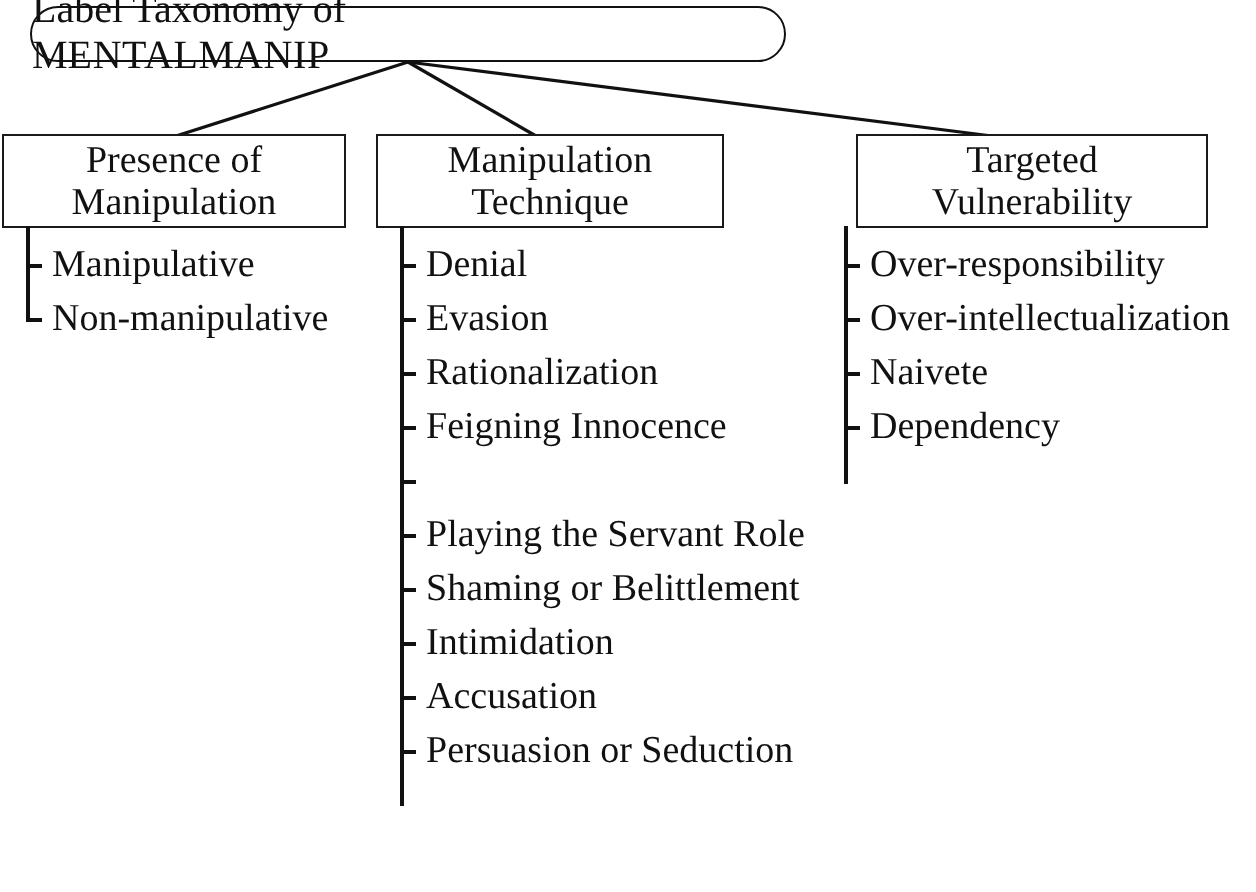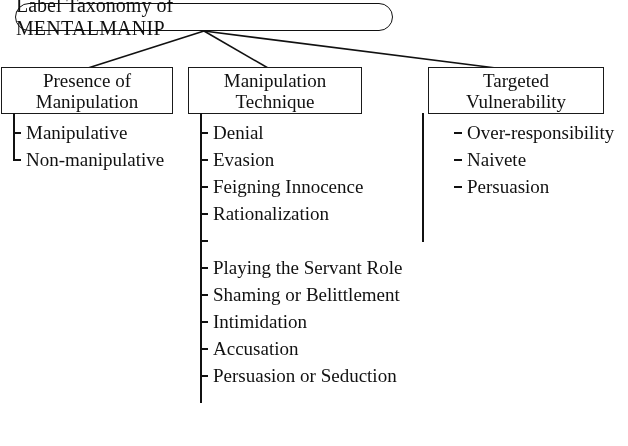--- a/index.html
+++ b/index.html
@@ -53,21 +53,21 @@
   .cat-vulnerability { left: 428px; width: 176px; }
   
   .stem { position: absolute; width: 2px; background: #111111; top: 113px; }
   .stem-presence      { left: 13px;  height: 48px; }
   .stem-technique     { left: 200px; height: 290px; }
   .stem-vulnerability { left: 422px; height: 129px; }
   
   .items { position: absolute; top: 119px; }
   .items-presence      { left: 13px; }
   .items-technique     { left: 200px; }
-  .items-vulnerability { left: 422px; padding-left: 32px; }
+  .items-vulnerability { left: 422px; }
   .item {
     height: 27px;
     display: flex;
     align-items: center;
     font-size: 19px;
     white-space: nowrap;
   }
   .tick {
     flex: none;
     width: 8px; height: 2px;
@@ -116,25 +116,25 @@
     <div class="item">
         <span class="tick"></span>
         <span>Denial</span>
       </div>
     <div class="item">
         <span class="tick"></span>
         <span>Evasion</span>
       </div>
     <div class="item">
         <span class="tick"></span>
-        <span>Feigning Innocence</span>
+        <span>Rationalization</span>
       </div>
     <div class="item">
         <span class="tick"></span>
-        <span>Rationalization</span>
+        <span>Feigning Innocence</span>
       </div>
     <div class="item">
         <span class="tick"></span>
       </div>
     <div class="item">
         <span class="tick"></span>
         <span>Playing the Servant Role</span>
       </div>
     <div class="item">
         <span class="tick"></span>
@@ -159,21 +159,25 @@
     <div>Vulnerability</div>
   </div>
   <div class="stem stem-vulnerability"></div>
   <div class="items items-vulnerability">
     <div class="item">
         <span class="tick"></span>
         <span>Over-responsibility</span>
       </div>
     <div class="item">
         <span class="tick"></span>
+        <span>Over-intellectualization</span>
+      </div>
+    <div class="item">
+        <span class="tick"></span>
         <span>Naivete</span>
       </div>
     <div class="item">
         <span class="tick"></span>
-        <span>Persuasion</span>
+        <span>Dependency</span>
       </div>
   </div>
 
 </div>
 
 </body></html>

